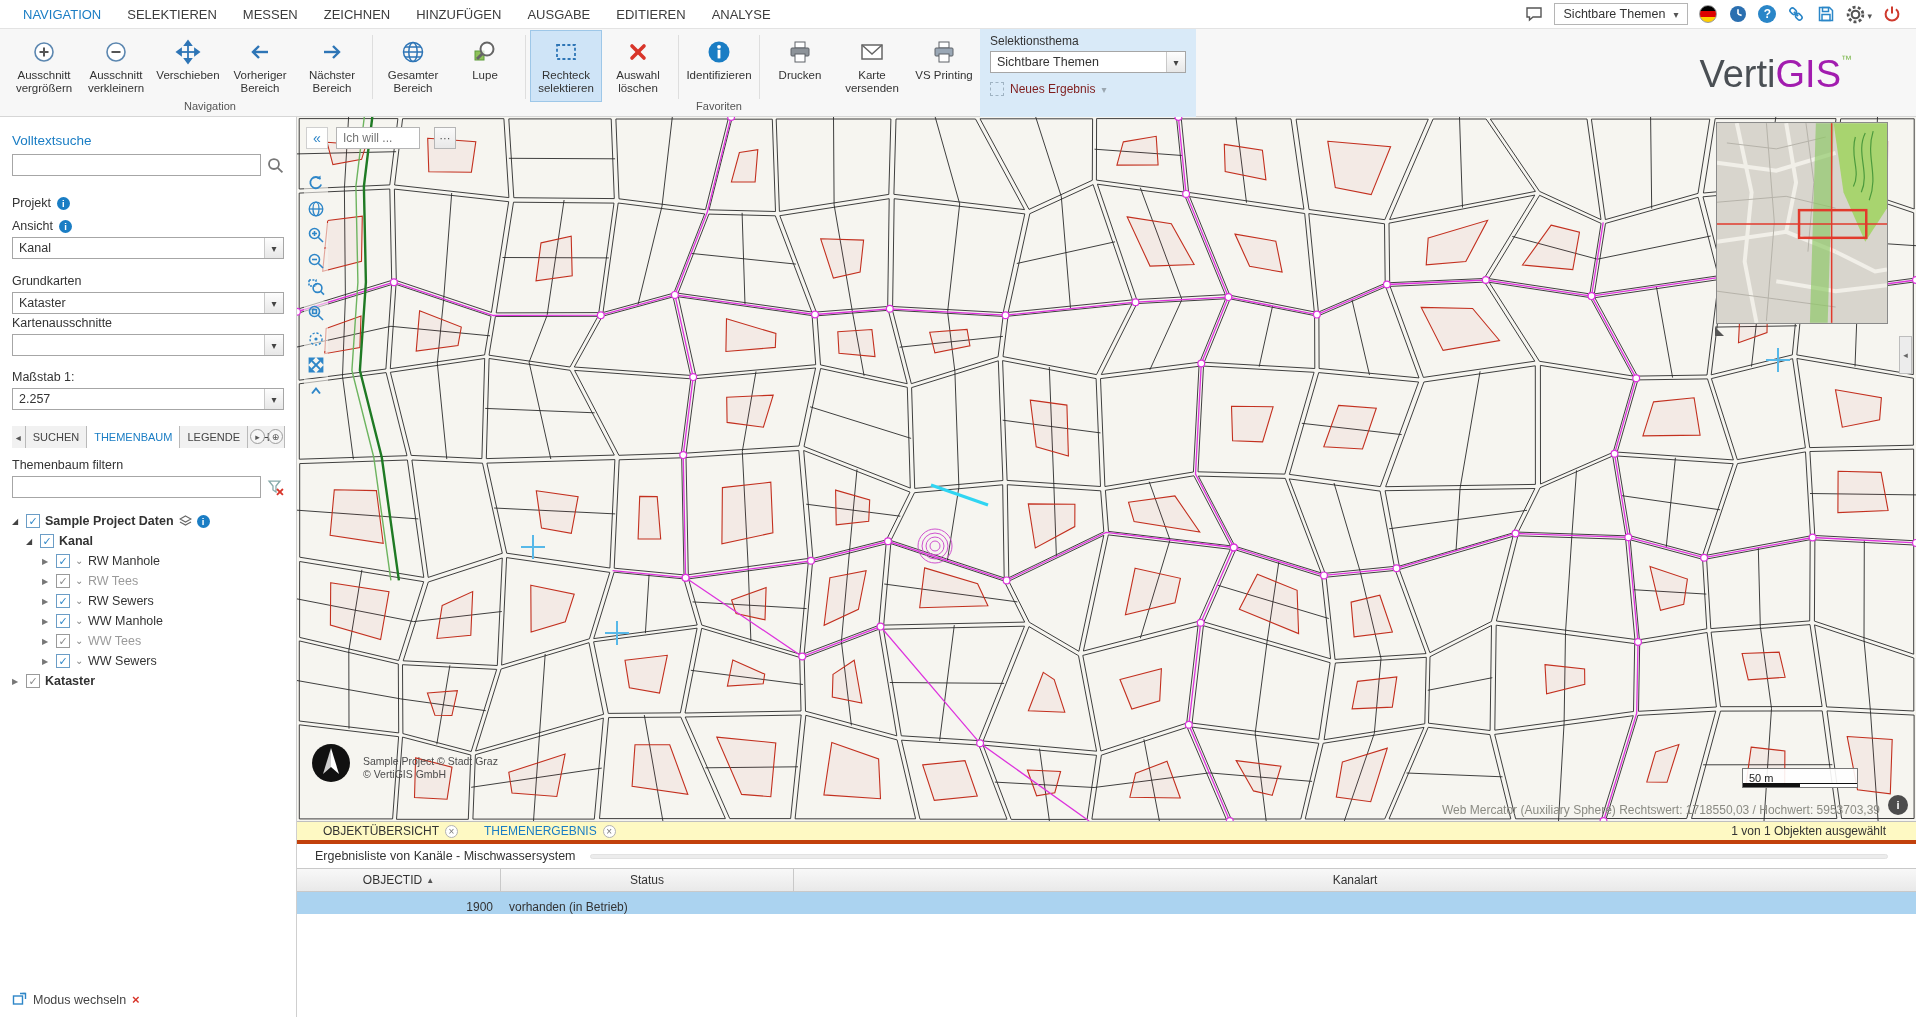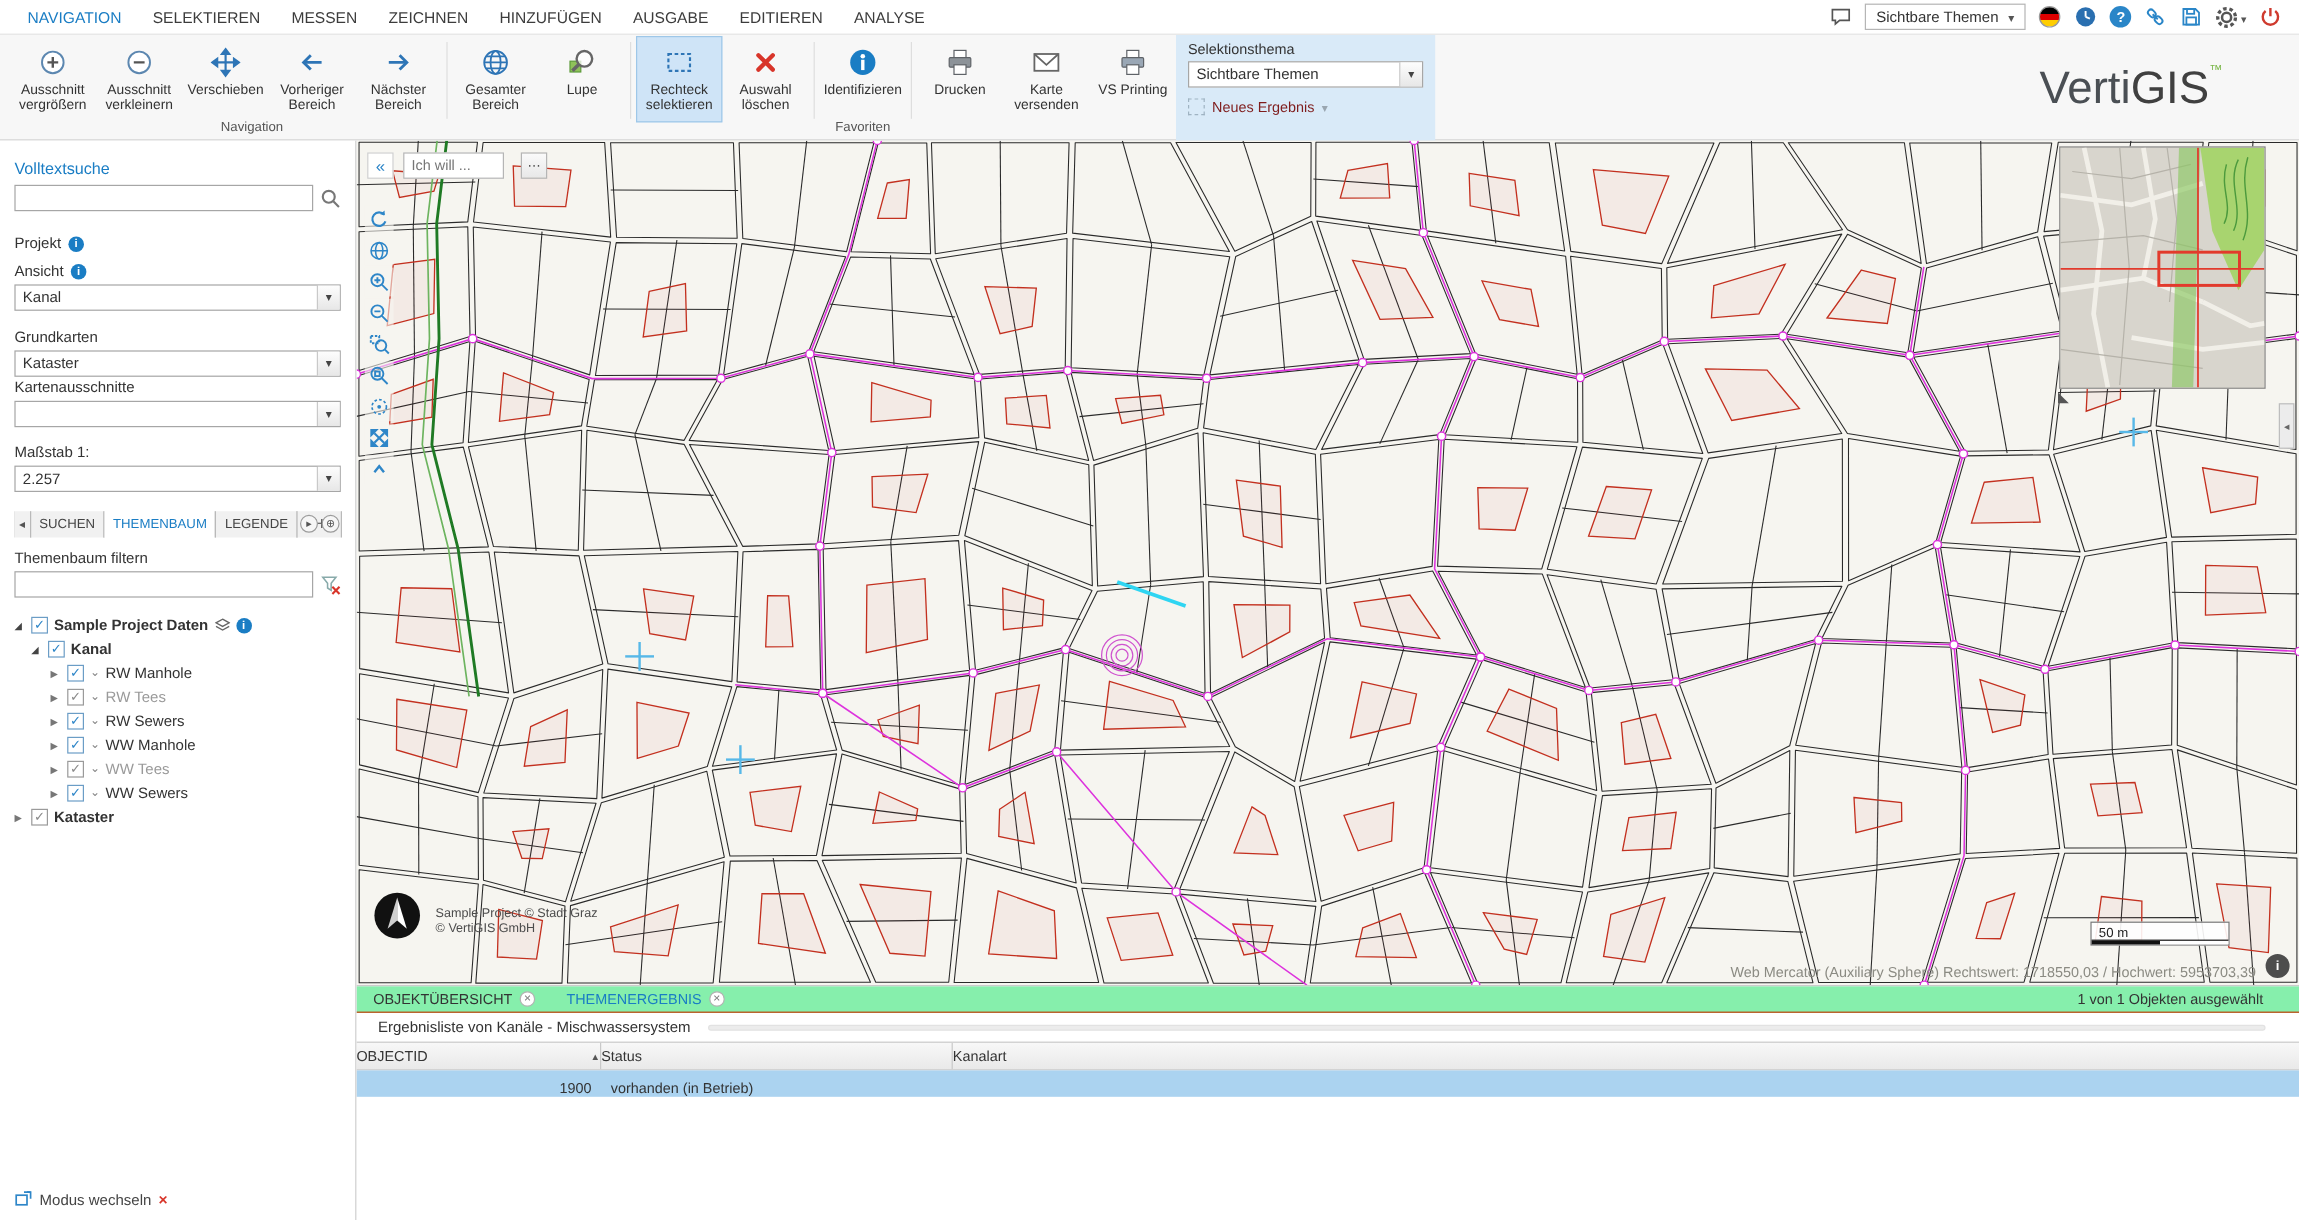--- a/index.html
+++ b/index.html
@@ -26,21 +26,21 @@
 .rbtn{width:72px;display:flex;flex-direction:column;align-items:center;padding-top:8px;gap:4px;font-size:11.5px;line-height:1.15;text-align:center;color:#333;cursor:pointer;border:1px solid transparent;height:72px;margin-top:1px}
 .rbtn.active{background:#cfe4f7;border-color:#9ec7e8}
 .rsep{width:1px;background:#dedede;margin:6px 4px;height:64px}
 .rgroup-label{position:absolute;top:71px;font-size:11px;color:#555;text-align:center}
 .sel-theme-panel{width:216px;background:#d9eaf8;padding:5px 10px 0 10px;font-size:12px;color:#333}
 .sel-theme-panel .sel{width:196px;margin-top:3px}
 .new-result{margin-top:9px;display:flex;align-items:center;gap:6px;color:#7f1d1d;font-size:12px}
 .new-result .dd::after{content:"▾";font-size:10px;color:#9aa6b0}
 .dashed-sq{width:14px;height:14px;border:1.5px dashed #9fb3c2}
 .logo{position:absolute;right:64px;top:24px;font-size:38px;letter-spacing:0;cursor:default;font-weight:400}
-.logo .v{color:#4a4f54}.logo .g{color:#404040}
+.logo .v{color:#4a4f54}.logo .g{color:#a21caf}
 .logo .tm{font-size:11px;color:#7ab648;vertical-align:top}
 
 
 .sel{height:22px;border:1px solid #a6a6a6;background:#fff;display:flex;align-items:center;cursor:pointer}
 .sel-val{flex:1;padding:0 6px;font-size:12.5px;white-space:nowrap;overflow:hidden;min-height:1px}
 .sel-btn{width:19px;align-self:stretch;border-left:1px solid #c9c9c9;background:linear-gradient(#fdfdfd,#e7e7e7);display:flex;align-items:center;justify-content:center}
 .sel-btn::after{content:"▾";font-size:10px;color:#444}
 .txt{height:22px;border:1px solid #a6a6a6;padding:0 6px;font:inherit;font-size:12.5px;color:#333;background:#fff}
 
 
@@ -100,32 +100,32 @@
 .statusline{font-size:12px;color:#8b8b83;white-space:nowrap}
 .ovmap{border:1px solid #8a8a8a;background:#d8d5cd;cursor:pointer}
 .ov-tri{position:absolute;left:-1px;bottom:-9px;width:0;height:0;border-left:9px solid #555;border-top:9px solid transparent}
 .edge-handle{width:13px;height:38px;background:#ececec;border:1px solid #bdbdbd;display:flex;align-items:center;justify-content:center;font-size:9px;color:#666;cursor:pointer}
 .edge-handle::after{content:"◂"}
 .coord-btn{width:20px;height:20px;border-radius:50%;background:#4d4d4d;color:#fff;display:flex;align-items:center;justify-content:center;font-size:11px;font-weight:bold;cursor:pointer}
 .coord-btn::after{content:"i"}
 
 
 .bottom-panel{position:absolute;left:297px;right:0;top:821px;bottom:0;background:#fff;border-top:1px solid #bfbfbf;z-index:15}
-.bp-tabbar{height:22px;background:#86efac;border-bottom:1px solid #c2410c;display:flex;align-items:center;padding-left:14px;gap:26px}
+.bp-tabbar{height:22px;background:#fef9c3;border-bottom:4px solid #c2410c;display:flex;align-items:center;padding-left:26px;gap:26px}
 .bp-tab{display:flex;align-items:center;gap:6px;font-size:12px;color:#333;height:100%;cursor:pointer}
 .bp-tab.active .tl{color:#1a7dc4}
 .cx{width:13px;height:13px;border-radius:50%;border:1px solid #b2b2b2;background:#fff;color:#777;font-size:10px;line-height:11px;text-align:center;cursor:pointer}
 .cx::after{content:"×"}
 .bp-status{margin-left:auto;padding-right:30px;font-size:12px;color:#333}
 .bp-titlerow{height:21px;display:flex;align-items:center;padding:3px 14px 0 18px;gap:14px}
 .bp-title{font-size:12.5px;color:#333;white-space:nowrap}
 .bp-bar{flex:1;height:5px;background:#ececec;border:1px solid #e2e2e2;border-radius:3px;margin-right:14px}
 .grid{margin-top:3px}
 .grid-head{display:flex;height:24px;background:linear-gradient(#f8f8f8,#e9e9e9);border-top:1px solid #c9c9c9;border-bottom:1px solid #c9c9c9;font-size:12px;color:#333}
-.gc{display:flex;align-items:center;justify-content:space-between;border-right:1px solid #c9c9c9;gap:4px}
+.gc{display:flex;align-items:center;justify-content:center;border-right:1px solid #c9c9c9;gap:4px}
 .c1{width:204px;flex:none}.c2{width:293px;flex:none}.c3{flex:1;border-right:none}
 .sort-asc{font-size:8px;color:#555}
 .sort-asc::after{content:"▲"}
 .grid-row{display:flex;height:22px;font-size:12px;align-items:flex-end;cursor:pointer}
 .grid-row.selected{background:#abd3f0}
 .gr{padding:0 8px;white-space:nowrap;overflow:hidden}
 .gr.c1{text-align:right}
 </style>
 </head>
 <body>

